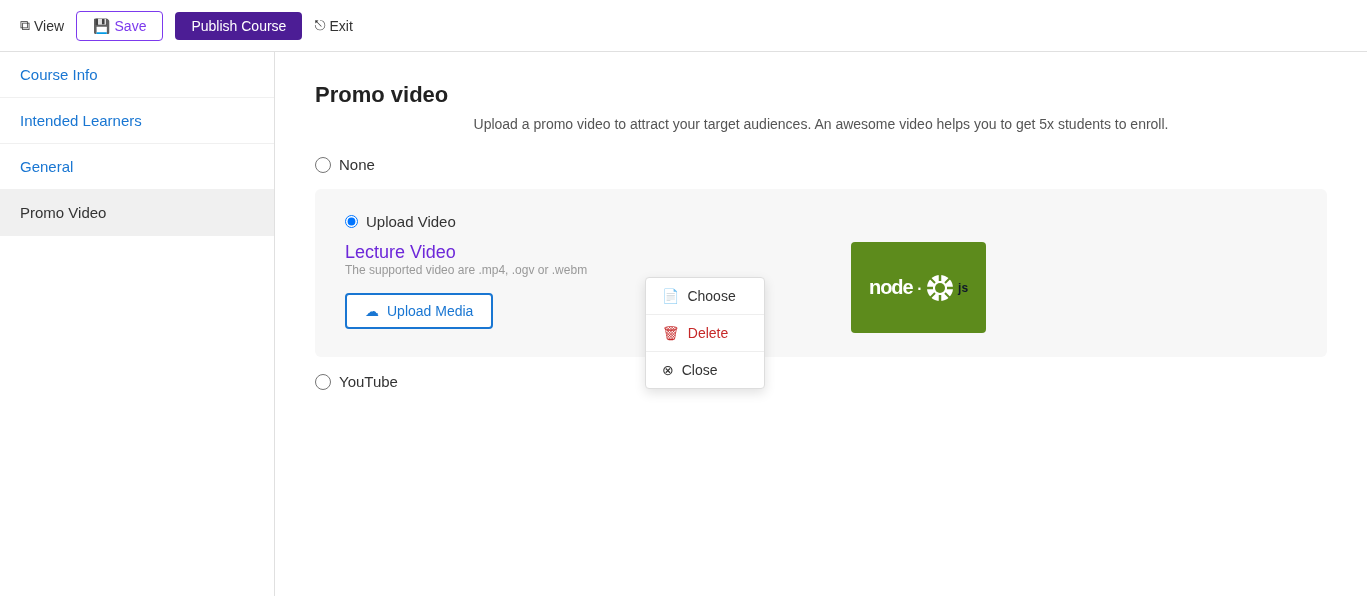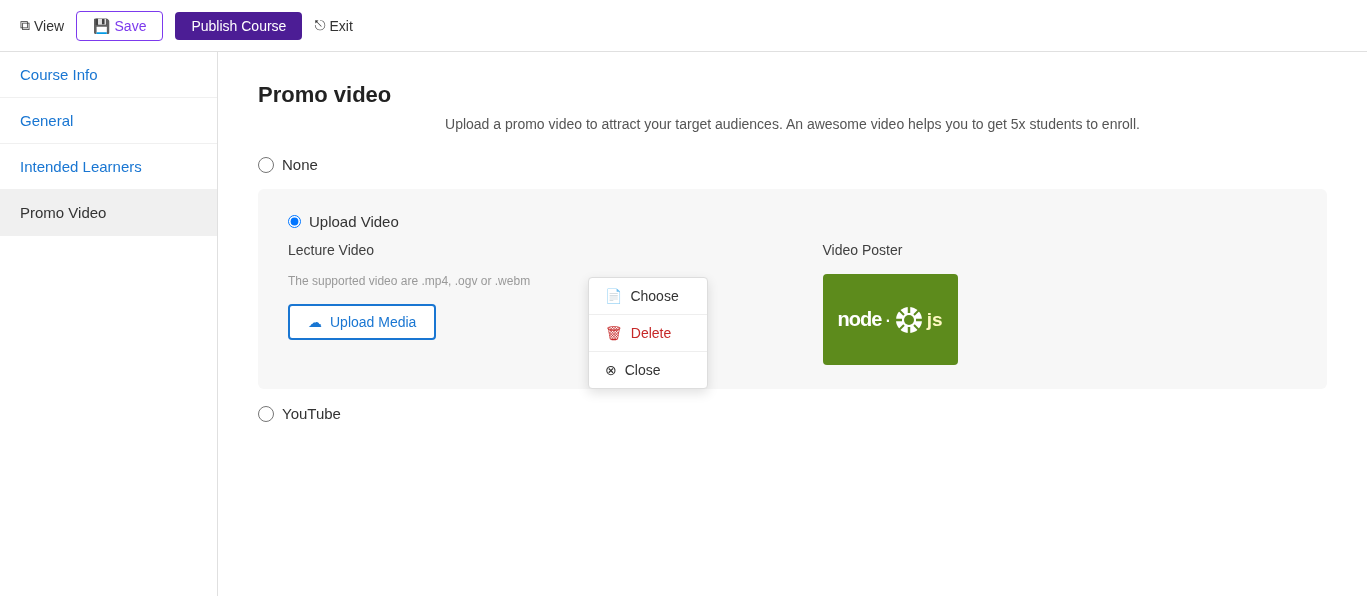--- a/index.html
+++ b/index.html
@@ -15,21 +15,21 @@
     .header-actions { display: flex; align-items: center; gap: 12px; }
     .btn-view { background: none; border: none; cursor: pointer; color: #333; font-size: 14px; display: flex; align-items: center; gap: 4px; }
     .btn-save { background: #fff; border: 1px solid #7c3aed; color: #7c3aed; padding: 6px 16px; border-radius: 4px; cursor: pointer; font-size: 14px; display: flex; align-items: center; gap: 4px; }
     .btn-publish { background: #4c1d95; border: none; color: #fff; padding: 6px 16px; border-radius: 4px; cursor: pointer; font-size: 14px; font-weight: 500; }
     .btn-exit { background: none; border: none; cursor: pointer; color: #333; font-size: 14px; display: flex; align-items: center; gap: 4px; }
 
     
     .layout { display: flex; height: calc(100vh - 52px); }
 
     
-    .sidebar { width: 218px; border-right: 1px solid #e0e0e0; flex-shrink: 0; }
+    .sidebar { width: 275px; border-right: 1px solid #e0e0e0; flex-shrink: 0; }
     .sidebar-item {
       padding: 14px 20px; cursor: pointer; border-bottom: 1px solid #f0f0f0;
       color: #1976d2; font-size: 15px;
     }
     .sidebar-item.active { background: #f0f0f0; color: #333; font-weight: 500; }
 
     
     .main { flex: 1; overflow-y: auto; padding: 30px 40px; background: #fff; }
     .page-title { font-size: 22px; font-weight: 600; margin-bottom: 8px; color: #222; }
     .page-subtitle { color: #555; font-size: 14px; margin-bottom: 24px; text-align: center; }
@@ -38,21 +38,21 @@
     .radio-option { display: flex; align-items: center; gap: 8px; margin-bottom: 16px; font-size: 15px; }
     .radio-option input[type="radio"] { width: 16px; height: 16px; accent-color: #7c3aed; }
 
     
     .upload-section {
       background: #f7f7f7; border-radius: 6px; padding: 24px 30px;
       margin-bottom: 16px; position: relative;
     }
     .upload-columns { display: flex; gap: 60px; }
     .upload-col { flex: 1; }
-    .upload-col-title { font-size: 14px; color: #404040; margin-bottom: 16px; }
+    .upload-col-title { font-size: 18px; color: #6d28d9; margin-bottom: 0; }
     .upload-col-subtitle { font-size: 12px; color: #999; margin-bottom: 16px; }
 
     
     .btn-upload-media {
       display: flex; align-items: center; gap: 8px;
       border: 2px solid #1976d2; color: #1976d2; background: #fff;
       padding: 8px 18px; border-radius: 4px; cursor: pointer; font-size: 14px;
       font-weight: 500;
     }
 
@@ -102,24 +102,24 @@
   </div>
 </header>
 
 <div class="layout">
 
   <nav class="sidebar">
     <div class="sidebar-item">
       <span>Course Info</span>
     </div>
     <div class="sidebar-item">
-      <span>General</span>
+      <span>Intended Learners</span>
     </div>
     <div class="sidebar-item">
-      <span>Intended Learners</span>
+      <span>General</span>
     </div>
     <div class="sidebar-item active">
       <span>Promo Video</span>
     </div>
   </nav>
 
   <main class="main">
     <h1 class="page-title">Promo video</h1>
     <p class="page-subtitle">Upload a promo video to attract your target audiences. An awesome video helps you to get 5x students to enroll.</p>
 
@@ -156,39 +156,38 @@
             </div>
             <hr class="dropdown-divider">
             <div class="dropdown-item">
               <span>⊗</span>
               <span>Close</span>
             </div>
           </div>
         </div>
 
         <div class="upload-col">
-          <div class="upload-col-title">Video Poster</div>
 
           <div class="video-poster-box">
             <div class="nodejs-logo">
               <span style="color:#fff; font-size:20px; font-weight:700; letter-spacing:-1px;">node</span>
               <span style="color:#fff; font-size:22px; margin: 0 1px;">·</span>
               <svg width="28" height="28" viewBox="0 0 28 28">
                 <circle cx="14" cy="14" r="13" fill="white"></circle>
                 <circle cx="14" cy="14" r="5" fill="#5d8b1c"></circle>
                 <line x1="14" y1="1" x2="14" y2="7" stroke="#5d8b1c" stroke-width="2.5"></line>
                 <line x1="14" y1="21" x2="14" y2="27" stroke="#5d8b1c" stroke-width="2.5"></line>
                 <line x1="1" y1="14" x2="7" y2="14" stroke="#5d8b1c" stroke-width="2.5"></line>
                 <line x1="21" y1="14" x2="27" y2="14" stroke="#5d8b1c" stroke-width="2.5"></line>
                 <line x1="4" y1="4" x2="9" y2="9" stroke="#5d8b1c" stroke-width="2"></line>
                 <line x1="19" y1="19" x2="24" y2="24" stroke="#5d8b1c" stroke-width="2"></line>
                 <line x1="24" y1="4" x2="19" y2="9" stroke="#5d8b1c" stroke-width="2"></line>
                 <line x1="9" y1="19" x2="4" y2="24" stroke="#5d8b1c" stroke-width="2"></line>
               </svg>
-              <span style="color:#fef9c3; font-size:19px; font-weight:600; margin-left:2px;">js</span>
+              <span style="color:#0f172a; font-size:12px; font-weight:600; margin-left:2px;">js</span>
             </div>
           </div>
         </div>
       </div>
     </div>
 
     <div class="radio-option">
       <input type="radio" name="promo-type" id="youtube" style="">
       <label for="youtube">YouTube</label>
     </div>

